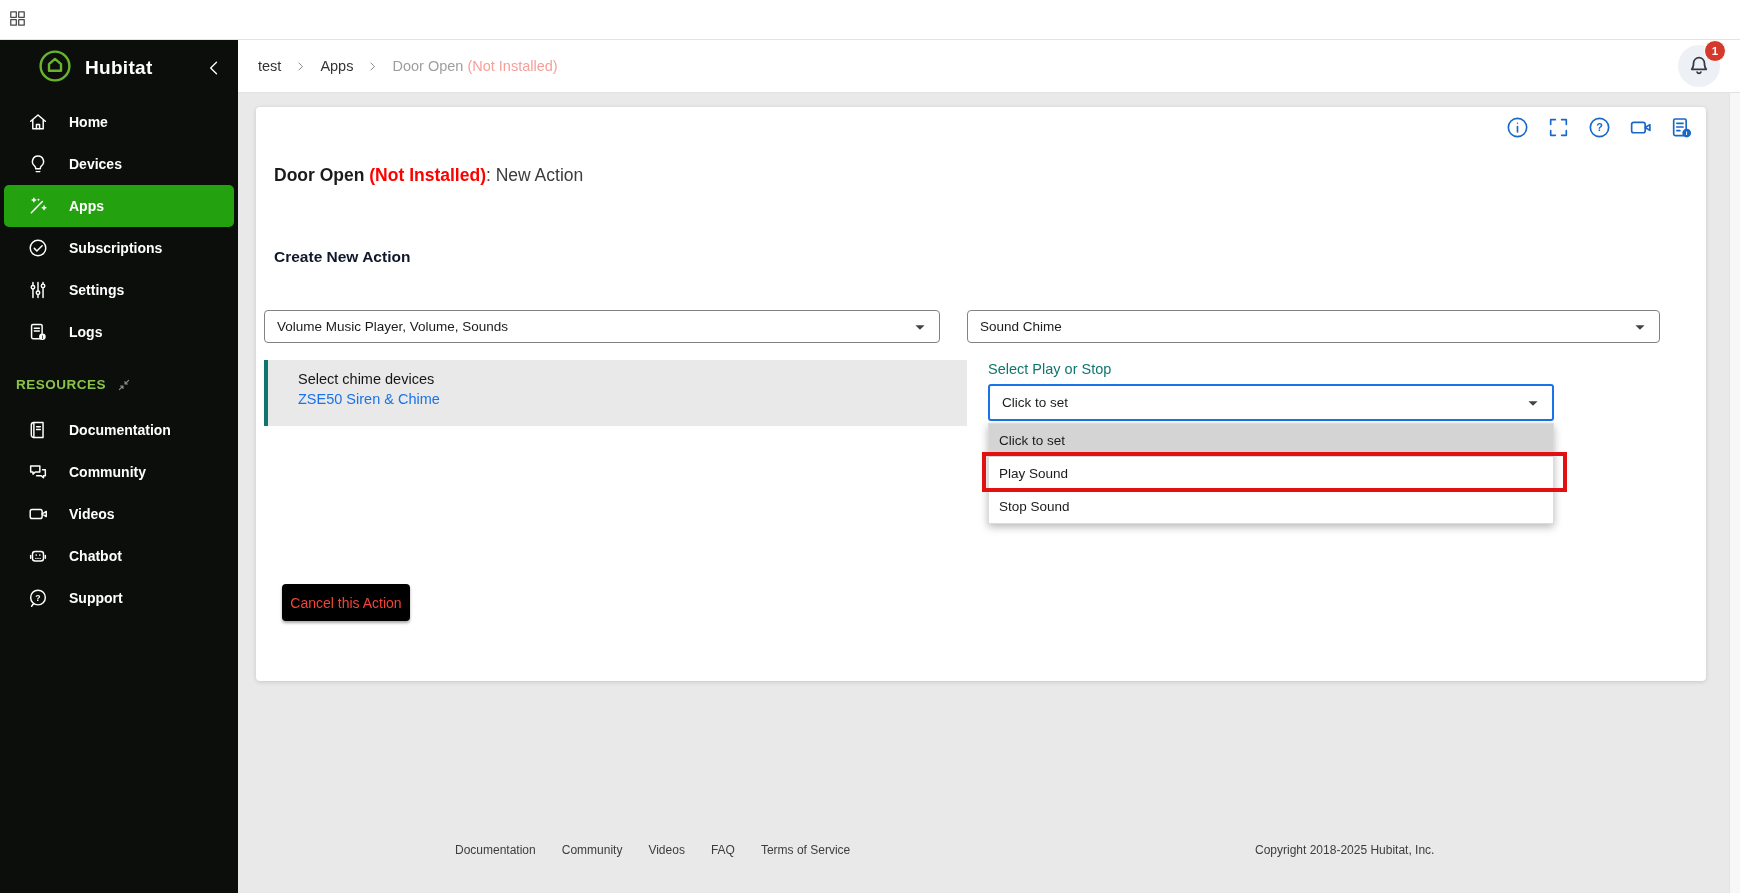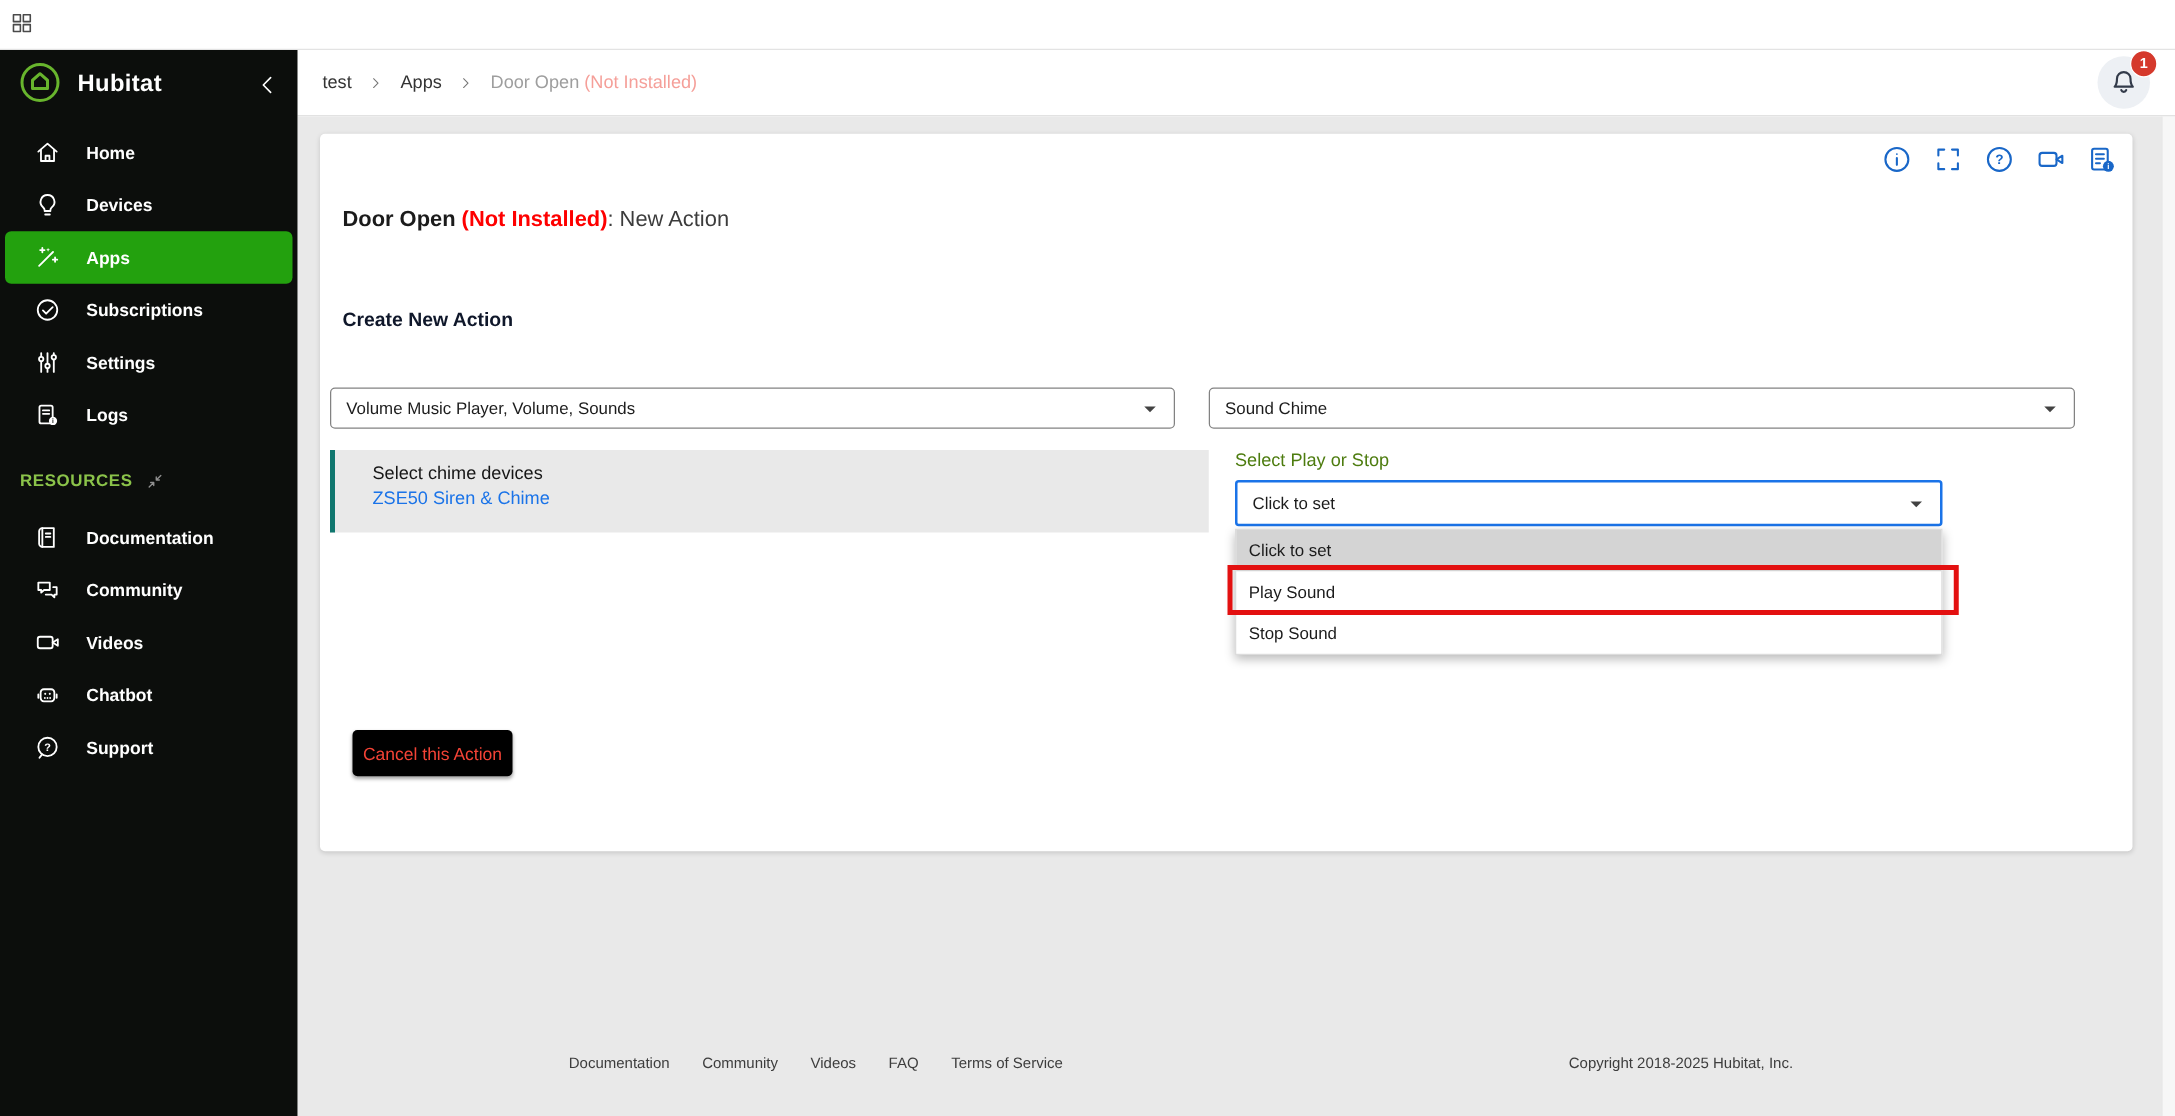--- a/index.html
+++ b/index.html
@@ -12,21 +12,21 @@
   svg.ic .filw { fill:#ffffff; stroke:none; }
   svg.ic .fild { fill:#0c0e0c; stroke:none; }
   svg.caret path { fill:#424242; stroke:none; }
 
   
   .topbar { position:absolute; left:0; top:0; width:1740px; height:40px; background:#fff; border-bottom:1px solid #e3e3e3; }
   .topbar .grid { position:absolute; left:8px; top:9px; color:#4a4a4a; cursor:pointer; }
 
   
   .sidebar { position:absolute; left:0; top:40px; width:238px; height:853px; background:#0c0e0c; color:#fff; z-index:3; }
-  .brand { display:flex; align-items:center; height:56px; padding:0 14px 0 14px; }
+  .brand { display:flex; align-items:center; height:56px; padding:0 14px 0 14px;margin-left:23px; }
   .brand-logo { color:#68b52d; }
   .brand-name { flex:1; margin-left:12px; font-size:19px; font-weight:bold; letter-spacing:.3px; }
   .collapse { color:#fff; cursor:pointer; display:flex; }
   .nav { padding-top:5px; }
   .nav-item { height:42px; display:flex; align-items:center; padding-left:22px; gap:19px; font-size:14px; font-weight:bold; cursor:pointer; margin:0 4px; border-radius:5px; }
   .nav-item .nico { width:24px; display:flex; justify-content:center; align-items:center; }
   .nav-item.active { background:#23a10e; }
   .res-head { margin-top:24px; height:30px; display:flex; align-items:flex-start; gap:10px; padding-left:16px; color:#8bc34a; font-size:13.5px; font-weight:bold; letter-spacing:.5px; }
   .res-head .rc { color:#8f8f8f; cursor:pointer; display:flex; }
 
@@ -55,21 +55,21 @@
   .section-title { position:absolute; left:18px; top:141px; font-size:15.5px; font-weight:bold; color:#0f172a; }
 
   .hselect { position:absolute; height:33px; background:#fff; border:1px solid #828282; border-radius:4px; display:flex; align-items:center; justify-content:space-between; padding:0 8px 0 12px; font-size:13.5px; color:#1c1c1c; cursor:pointer; }
   .select1 { left:8px;   top:203px; width:676px; }
   .select2 { left:711px; top:203px; width:693px; }
 
   .device-panel { position:absolute; left:8px; top:253px; width:703px; height:66px; background:#e9e9e9; border-left:4px solid #0f766e; padding:11px 0 0 30px; }
   .dp-label { font-size:14.5px; color:#161616; }
   .dp-link  { font-size:14.5px; color:#1a73e8; margin-top:4px; cursor:pointer; }
 
-  .ps-label { position:absolute; left:732px; top:254px; font-size:14.5px; color:#4d7c0f; }
+  .ps-label { position:absolute; left:732px; top:254px; font-size:14.5px; color:#0f766e; }
   .play-select { left:732px; top:277px; width:566px; height:37px; border:2px solid #1a73e8; border-radius:3px; }
 
   .options { position:absolute; left:732px; top:316px; width:566px; background:#fff; border:1px solid #dcdcdc; box-shadow:0 3px 8px rgba(0,0,0,.28); z-index:4; }
   .opt { height:33px; display:flex; align-items:center; padding-left:10px; font-size:13.5px; color:#1b1b1b; cursor:pointer; }
   .opt.selected { background:#d4d4d4; }
   .annotation { position:absolute; left:726px; top:345px; width:585px; height:40px; border:4px solid #e31010; z-index:5; pointer-events:none; }
 
   .cancel-btn { position:absolute; left:26px; top:477px; width:128px; height:37px; background:#000000; border:none; border-radius:4px; box-shadow:0 2px 3px rgba(0,0,0,.35); color:#f44336; font-size:14px; font-family:"Liberation Sans", sans-serif; cursor:pointer; }
 
   .footer-links { position:absolute; left:217px; top:750px; display:flex; gap:26px; font-size:12px; color:#3d3d3d; }

